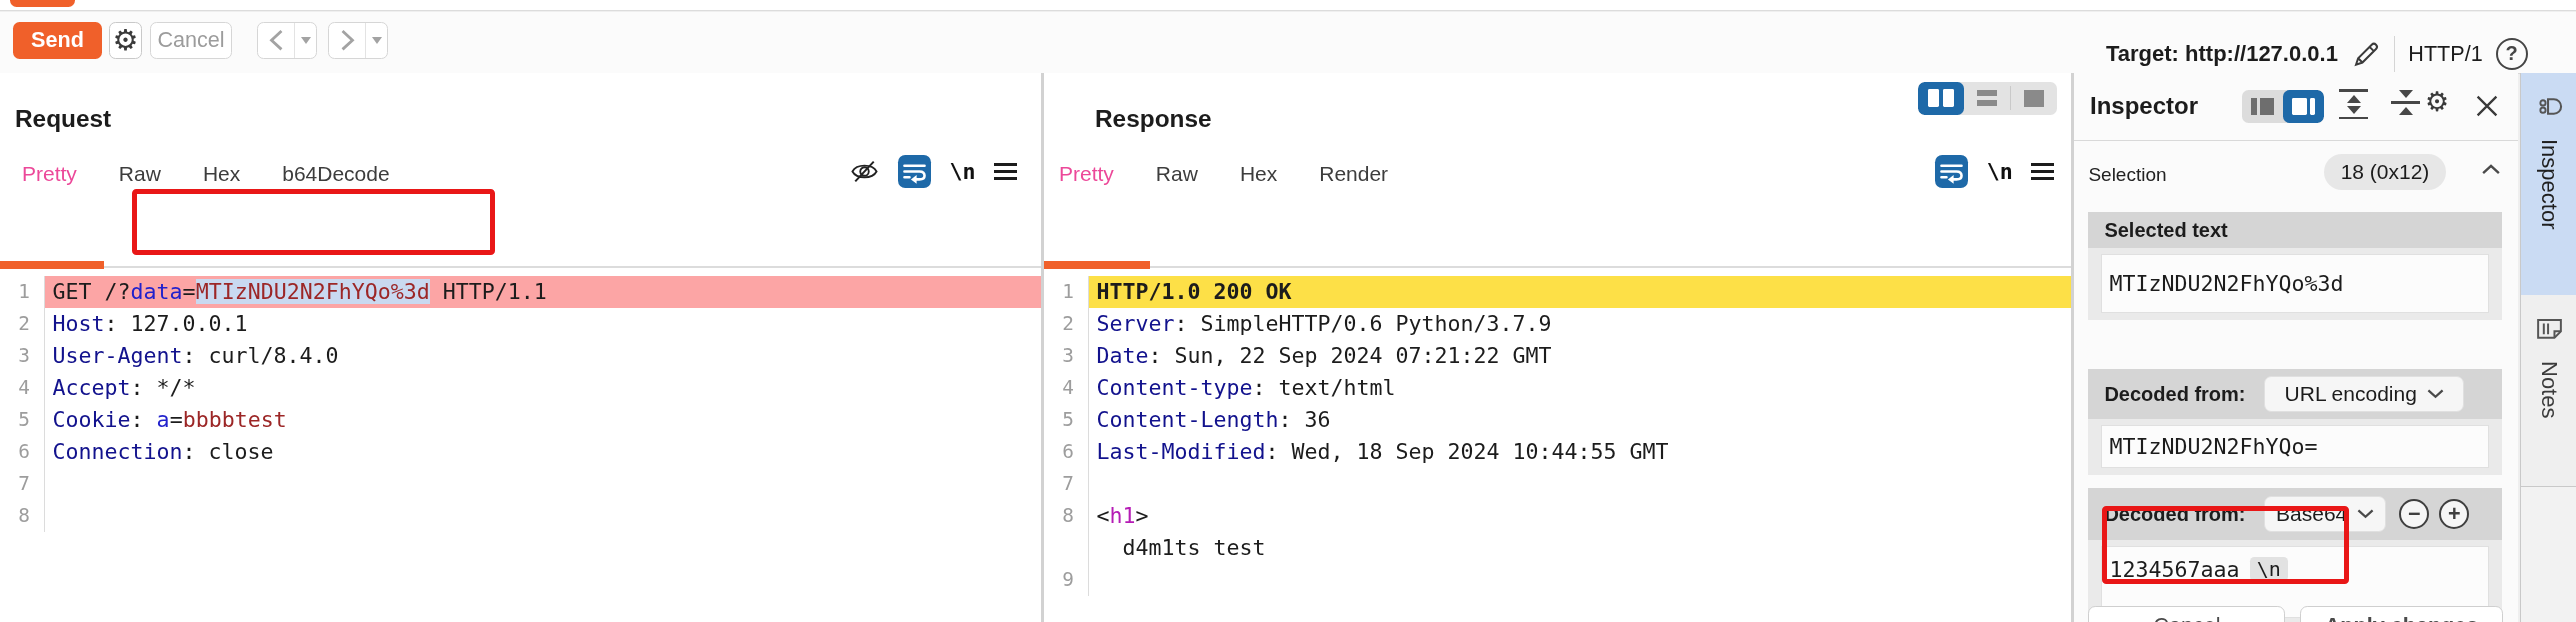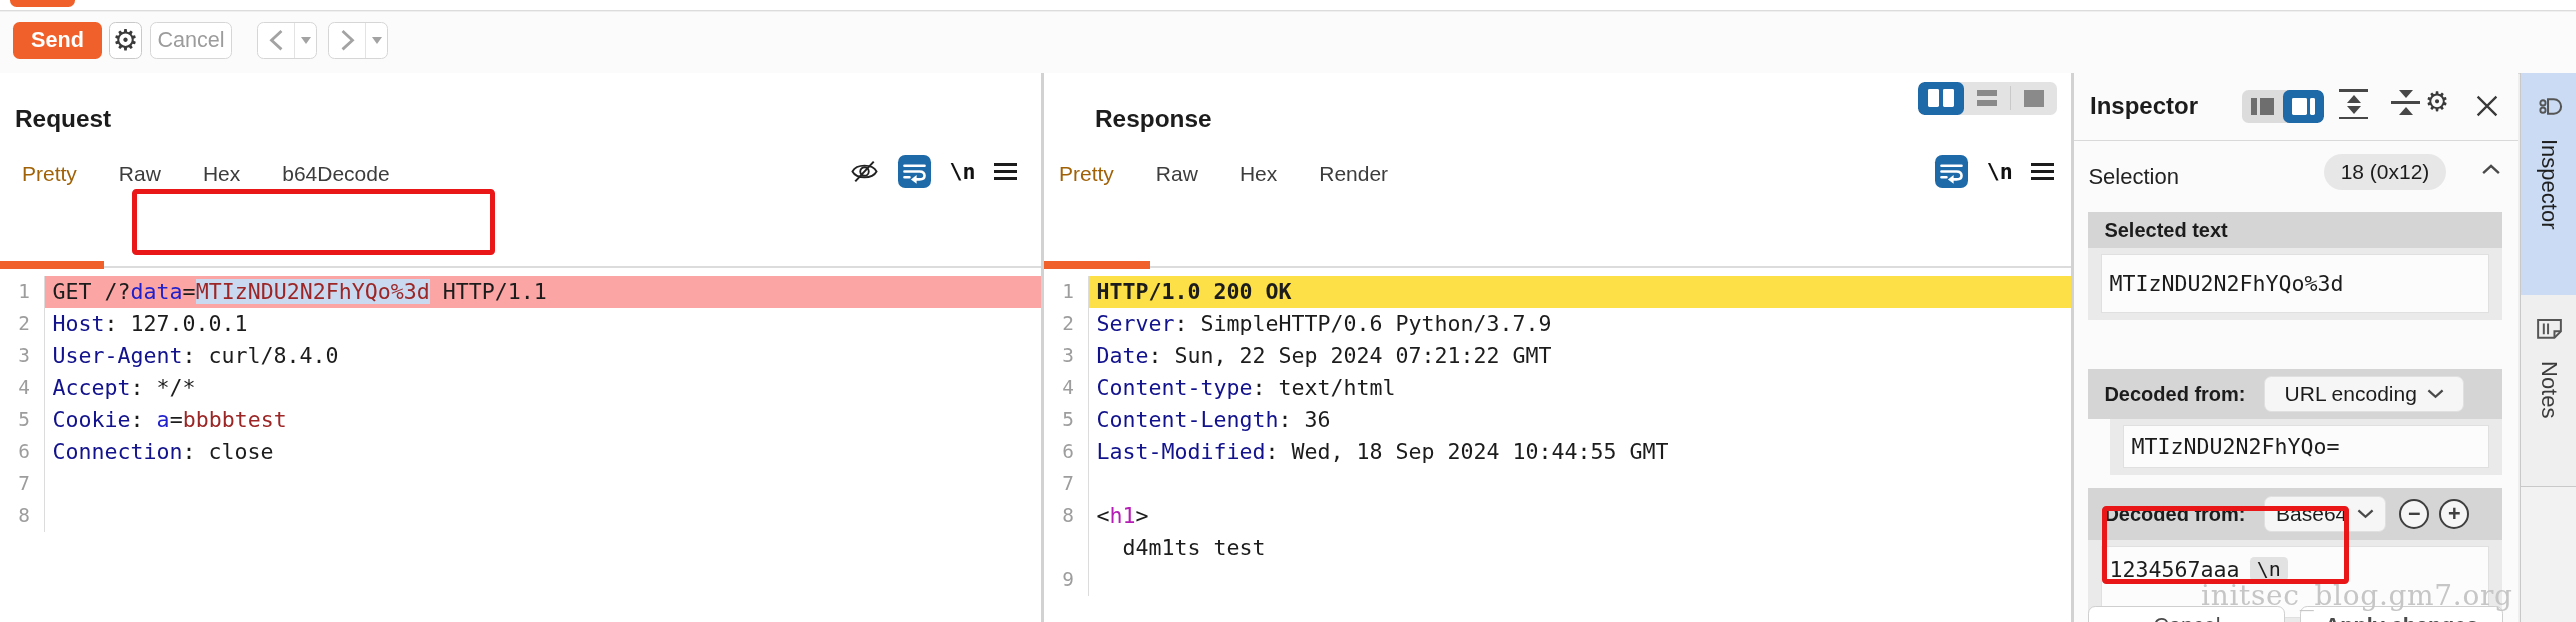--- a/index.html
+++ b/index.html
@@ -29,21 +29,21 @@
   .gear-glyph{font-family:"DejaVu Sans",sans-serif;color:#3a3a3a;}
   
   .panel{position:absolute;top:73px;height:550px;background:#ffffff;}
   #request-panel{left:0;width:1041px;}
   #response-panel{left:1044px;width:1028px;}
   #inspector-panel{left:2074px;width:444px;background:#fbfbfb;}
   #side-tabbar{left:2520px;top:73px;width:56px;height:550px;background:#f2f2f2;border-left:1.4px solid #c9c9c9;box-sizing:border-box;}
   .panel-title{position:absolute;left:15px;top:32px;font-size:24.4px;font-weight:bold;}
   .tabs{position:absolute;top:86px;left:22px;display:flex;gap:42px;height:30px;align-items:center;}
   .tab{font-size:21px;color:#3d3d3d;}
-  .tab.active{color:#a16207;}
+  .tab.active{color:#ec4899;}
   .tabs-border{position:absolute;left:0;top:193px;width:100%;height:2.2px;background:#dcdcdc;}
   .tab-underline{position:absolute;left:0;top:188px;height:8px;background:#f0602a;}
   .hdr-icons{position:absolute;top:82px;display:flex;align-items:center;gap:18.7px;}
   .wrapbtn{width:33px;height:33px;background:#1e69a8;border-radius:7.2px;display:flex;align-items:center;justify-content:center;}
   .nlabel{font-family:"DejaVu Sans Mono",monospace;font-size:21.6px;font-weight:bold;color:#111;}
   .burger{display:flex;flex-direction:column;gap:4.3px;}
   .burger div{width:23px;height:2.9px;background:#1c1c1c;}
   
   .editor{position:absolute;left:0;top:197px;right:0;bottom:0;padding-top:5.8px;
           font-family:"DejaVu Sans Mono",monospace;font-size:21.6px;}
@@ -72,21 +72,21 @@
   .iseg.blue{background:#1e69a8;border-radius:6.5px;}
   .iseg .dbar{width:5.8px;height:17px;background:#6e6e6e;}
   .iseg .dsq{width:14.4px;height:17px;background:#6e6e6e;}
   .iseg .wsq{width:14.4px;height:17px;background:#fff;border-radius:1.4px;}
   .iseg .wbar{width:5px;height:17px;background:#fff;border-radius:1.4px;}
   .stackicon{position:absolute;display:flex;flex-direction:column;align-items:center;gap:2.9px;}
   .hline{width:29px;height:2.9px;background:#474747;}
   .tu{width:0;height:0;border-left:7.2px solid transparent;border-right:7.2px solid transparent;border-bottom:8px solid #474747;}
   .td{width:0;height:0;border-left:7.2px solid transparent;border-right:7.2px solid transparent;border-top:8px solid #474747;}
   #selection-row{position:absolute;left:0;top:68px;width:100%;height:72px;}
-  #selection-label{position:absolute;left:14.4px;top:23px;font-size:22px;color:#222;}
+  #selection-label{position:absolute;left:14.4px;top:23px;font-size:19px;color:#222;}
   #selection-badge{position:absolute;left:250px;top:13px;width:122px;height:36px;background:#e7e7e7;border-radius:18.7px;
                    display:flex;align-items:center;justify-content:center;font-size:21px;}
   .isec{position:absolute;left:14.4px;width:414px;}
   .isec-head{background:#d5d5d5;display:flex;align-items:center;padding:0 16px;font-size:20px;font-weight:bold;box-sizing:border-box;}
   .isec-body{background:#eaeaea;padding:5.8px 13px 7.2px 13px;box-sizing:border-box;}
   .ibox{background:#fcfcfc;border:1.4px solid #e0e0e0;font-family:"DejaVu Sans Mono",monospace;font-size:21.6px;
         padding-left:7.2px;display:flex;align-items:center;box-sizing:border-box;}
   .ibox.tall{align-items:flex-start;padding-top:10px;}
   .dd{height:36px;background:#f6f6f6;border:1.4px solid #e0e0e0;border-radius:7.2px;display:flex;align-items:center;
       justify-content:center;gap:10px;font-size:21px;font-weight:normal;box-sizing:border-box;}
@@ -135,20 +135,31 @@
     <div class="splitbtn" style="left:328px;">
       <div class="split-l">
         <svg width="17" height="24.4" viewBox="0 0 24 34">
             <polyline points="5,4 19,17 5,30" fill="none" stroke="#a3a3a3" stroke-width="4"></polyline>
           </svg>
       </div>
       <div class="split-r">
           <div class="tri-down"></div>
         </div>
     </div>
+    <div class="abs" id="target-area">
+      <span id="target-text"><span>Target:</span>&nbsp;<span>http://127.0.0.1</span></span>
+      <span>
+        <svg width="30" height="30" viewBox="0 0 42 42">
+            <path d="M7,36 L10,27 L29,8 a4.2,4.2 0 0 1 6,6 L16,33 Z M10,27 L16,33 M26,11 L32,17" fill="none" stroke="#3a3a3a" stroke-width="2.8"></path>
+          </svg>
+      </span>
+      <div class="vdiv"></div>
+      <span id="http-version">HTTP/1</span>
+      <div id="help-circle">?</div>
+    </div>
   </div>
 
   <div class="panel" id="request-panel">
     <div class="panel-title">Request</div>
     <div class="tabs">
       <span class="tab active">Pretty</span>
       <span class="tab">Raw</span>
       <span class="tab">Hex</span>
       <span class="tab">b64Decode</span>
     </div>
@@ -297,21 +308,21 @@
     <div class="isec" style="top:296px;">
       <div class="isec-head" style="height:50px;">
         <span>Decoded from:</span>
         <div class="dd" style="width:200px;margin-left:18.7px;">
           <span>URL encoding</span>
           <svg width="17" height="10" viewBox="0 0 24 14">
               <polyline points="2,2 12,11 22,2" fill="none" stroke="#4a4a4a" stroke-width="3.2"></polyline>
             </svg>
         </div>
       </div>
-      <div class="isec-body" style="height:56px;margin-left:22px;">
+      <div class="isec-body" style="height:56px;">
         <div class="ibox" style="height:43px;">MTIzNDU2N2FhYQo=</div>
       </div>
     </div>
 
     <div class="isec" style="top:415px;">
       <div class="isec-head" style="height:52px;">
         <span>Decoded from:</span>
         <div class="dd" style="width:122px;margin-left:18.7px;">
           <span>Base64</span>
           <svg width="17" height="10" viewBox="0 0 24 14">
@@ -351,16 +362,15 @@
             <path d="M23,4 v9 h9" fill="none" stroke="#555" stroke-width="2.8"></path>
             <path d="M12,22 H27 M12,28 H27" stroke="#555" stroke-width="2.8"></path>
           </svg>
       </span>
       <span class="vtext" style="color:#3b3b3b;">Notes</span>
     </div>
   </div>
 
   <div class="redrect" style="left:132px;top:189px;width:353px;height:56px;"></div>
   <div class="redrect" style="left:2102px;top:506px;width:237px;height:68px;"></div>
-  <div id="watermark">initsec_blog.gm7.org</div>
 
 </div>
 
 
 </body></html>

